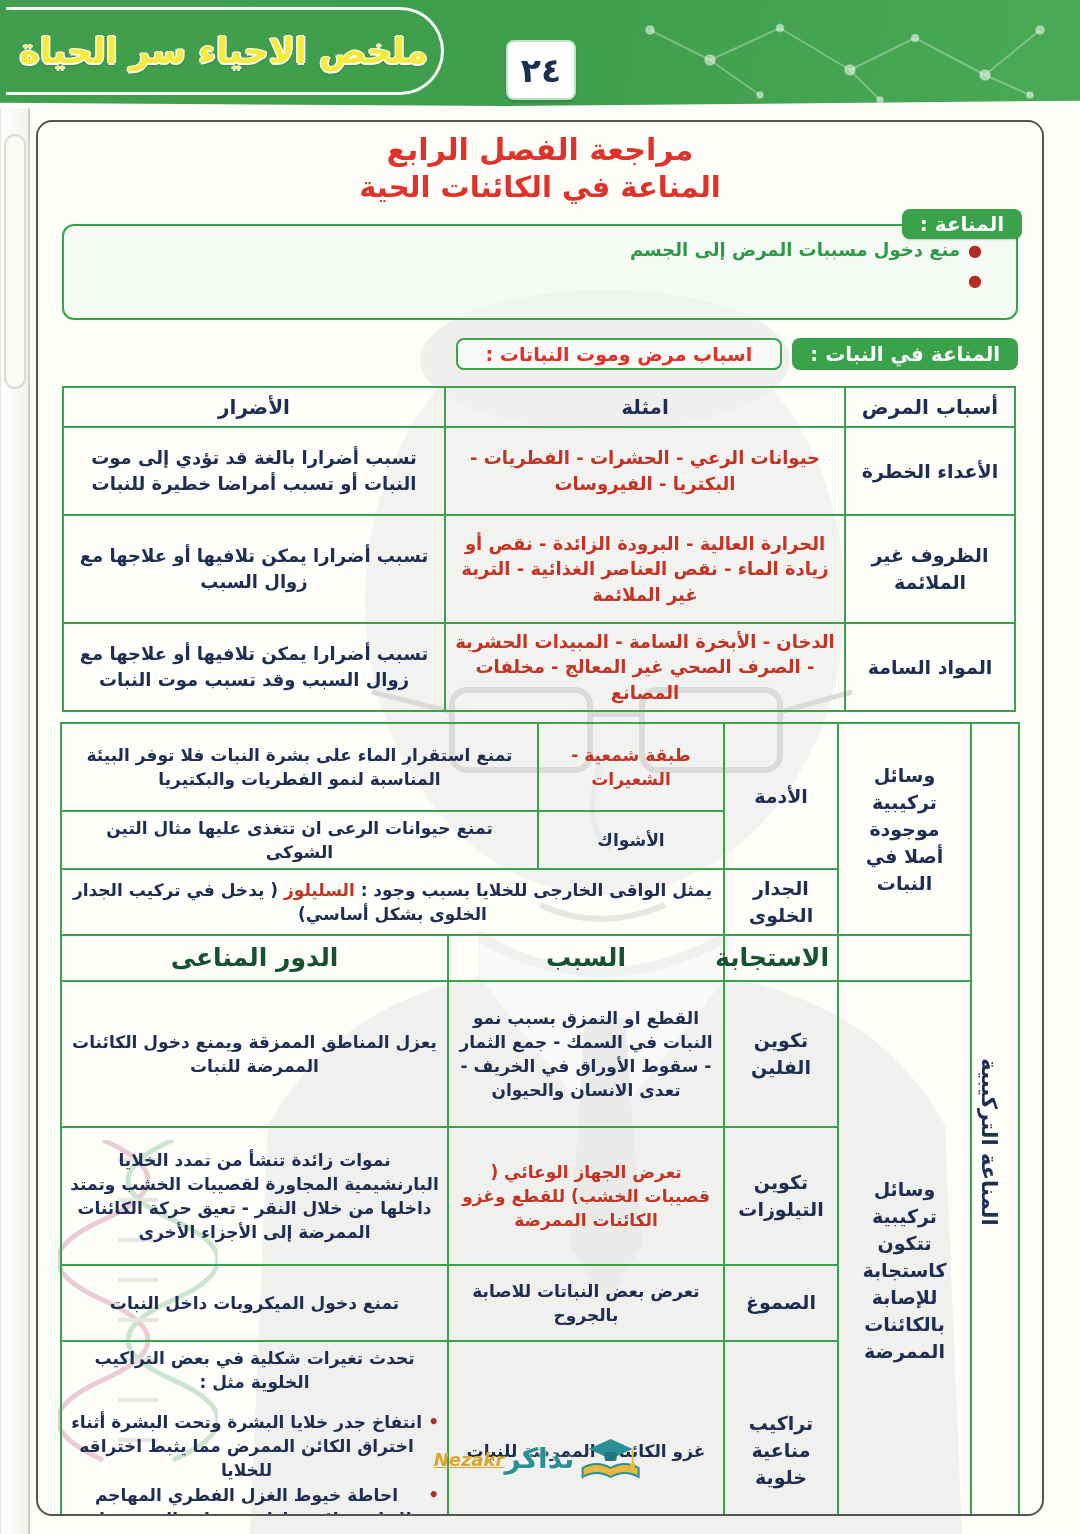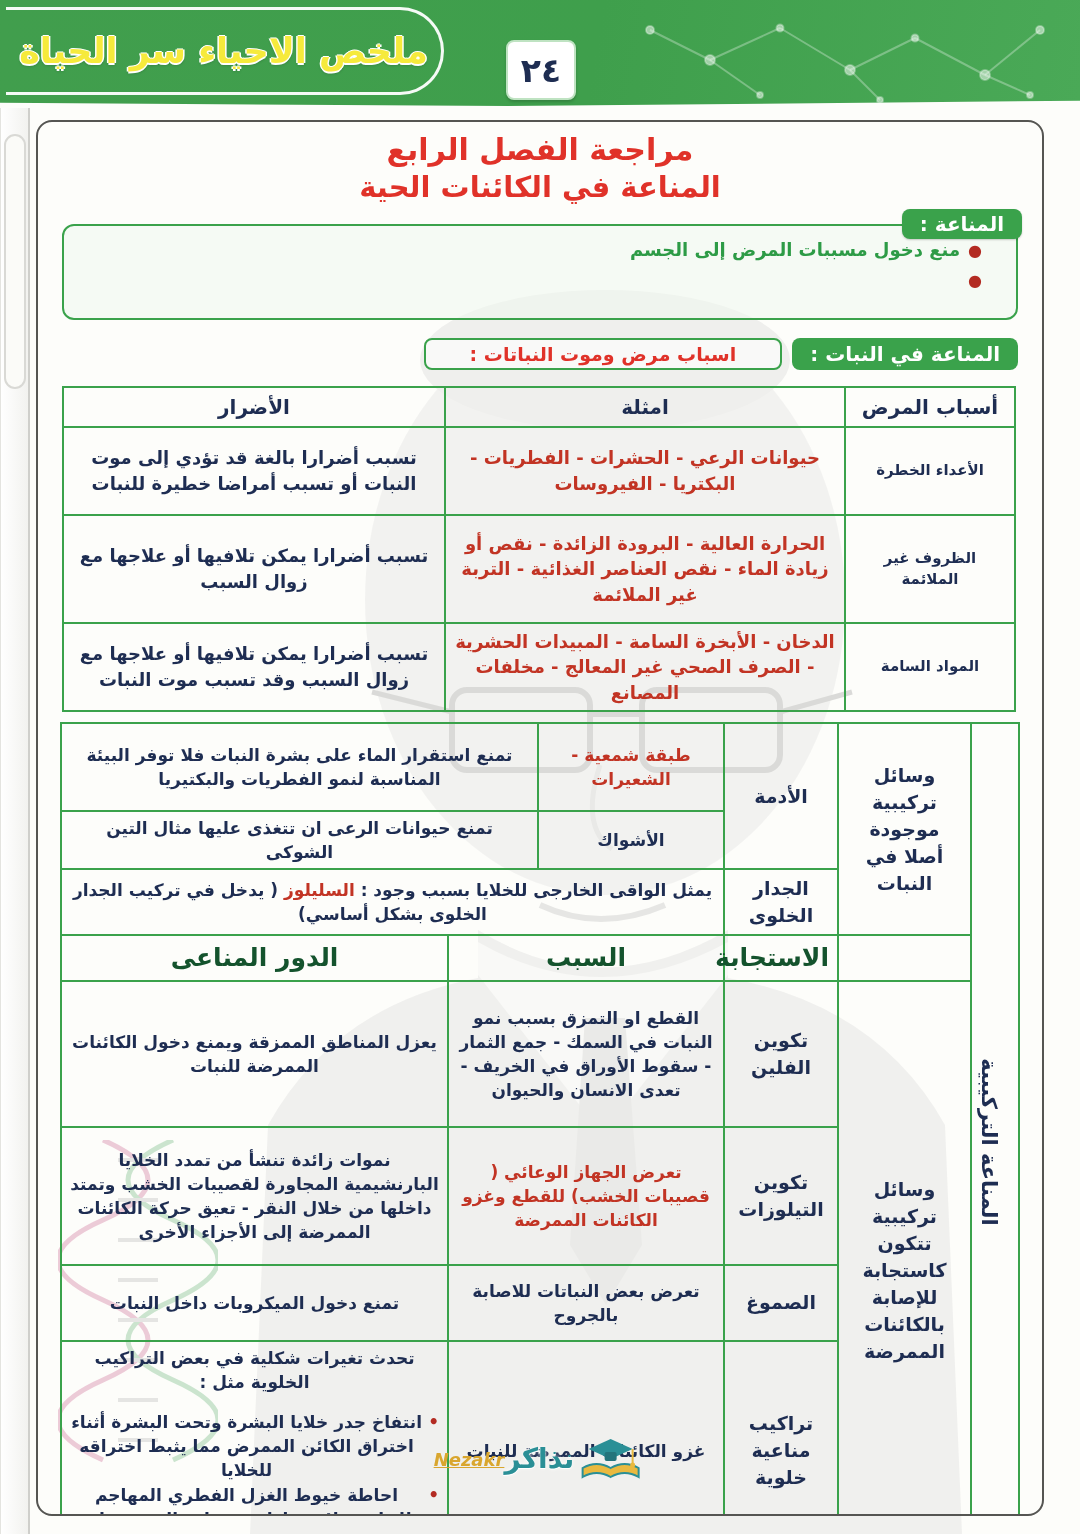--- a/index.html
+++ b/index.html
@@ -59,30 +59,30 @@
   .bullet-line{display:flex;gap:8px;font-size:18px;font-weight:bold;margin-right:16px;margin-top:4px;line-height:1.35;}
   .bullet-dot{color:#b32b22;font-size:16px;line-height:1.6;}
   .t-green{color:#2d9b46;}
   .t-navy{color:var(--navy);}
   .t-red{color:var(--cellred);}
   
   .plant-line{display:flex;align-items:center;gap:10px;margin:18px 24px 0;}
   .plant-label{background:var(--tgreen);color:#fff;font-weight:bold;font-size:20px;
     padding:4px 18px;border-radius:8px;white-space:nowrap;}
   .plant-sub{border:2px solid var(--tgreen);border-radius:8px;color:var(--red);font-weight:bold;
-    font-size:19px;padding:3px 44px;background:rgba(255,255,255,.6);white-space:nowrap;}
+    font-size:19px;padding:3px 28px;background:rgba(255,255,255,.6);white-space:nowrap;}
   
   table{border-collapse:collapse;table-layout:fixed;background:transparent;}
   .causes{margin:16px 26px 0;width:952px;}
   .structural{margin:10px 22px 0;width:958px;}
   .causes th,.causes td,.structural td{
     border:2px solid var(--tgreen);text-align:center;vertical-align:middle;
     padding:4px 8px;font-weight:bold;line-height:1.42;}
   .causes th{color:var(--navy);font-size:20px;}
-  .c-name{color:var(--navy);font-size:15px;}
+  .c-name{color:var(--navy);font-size:19px;}
   .c-ex{color:var(--cellred);font-size:18px;}
   .c-dmg{color:var(--navy);font-size:18px;}
   .h40{height:40px;}.h88{height:88px;}.h108{height:108px;}
   .s-h88{height:88px;}.s-h46{height:46px;}.s-h66{height:66px;}.s-h40{height:40px;}
   .s-h146{height:146px;}.s-h138{height:138px;}.s-h76{height:76px;}.s-h190{height:190px;}
   .structural .grp{color:var(--navy);font-size:19px;}
   .structural .nm{color:var(--navy);font-size:19px;}
   .structural .body17{font-size:17px;}
   .structural .green-h{color:#14532d;font-size:25px;}
   .side-cell{padding:0;}

